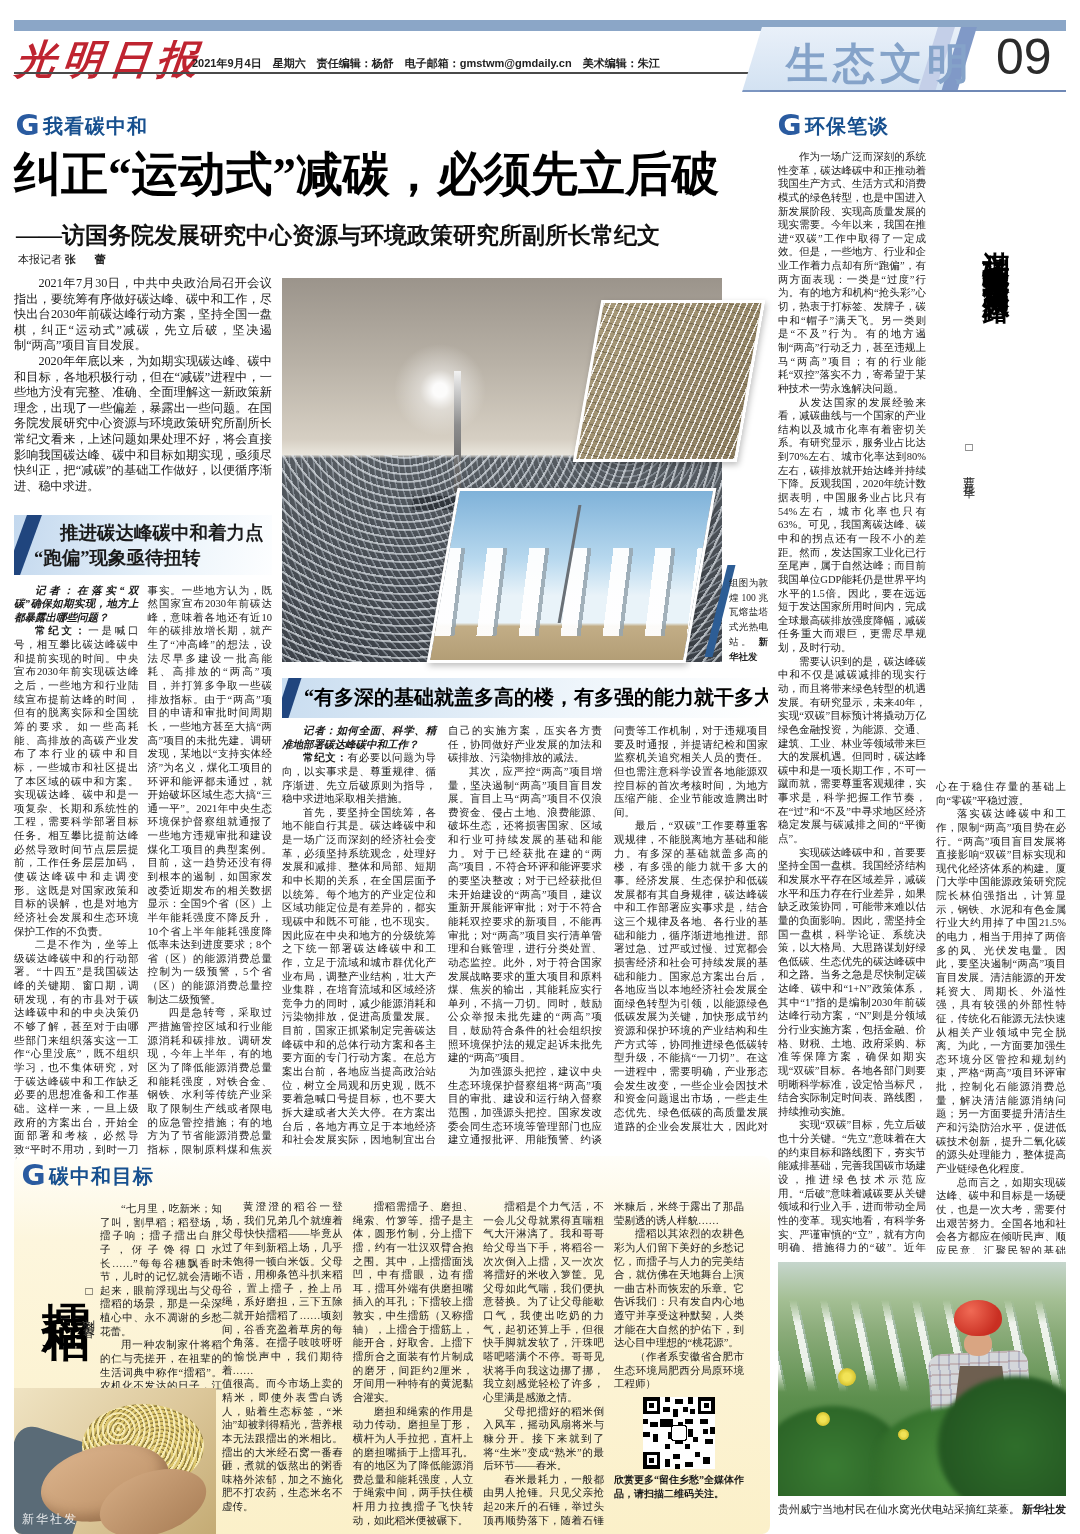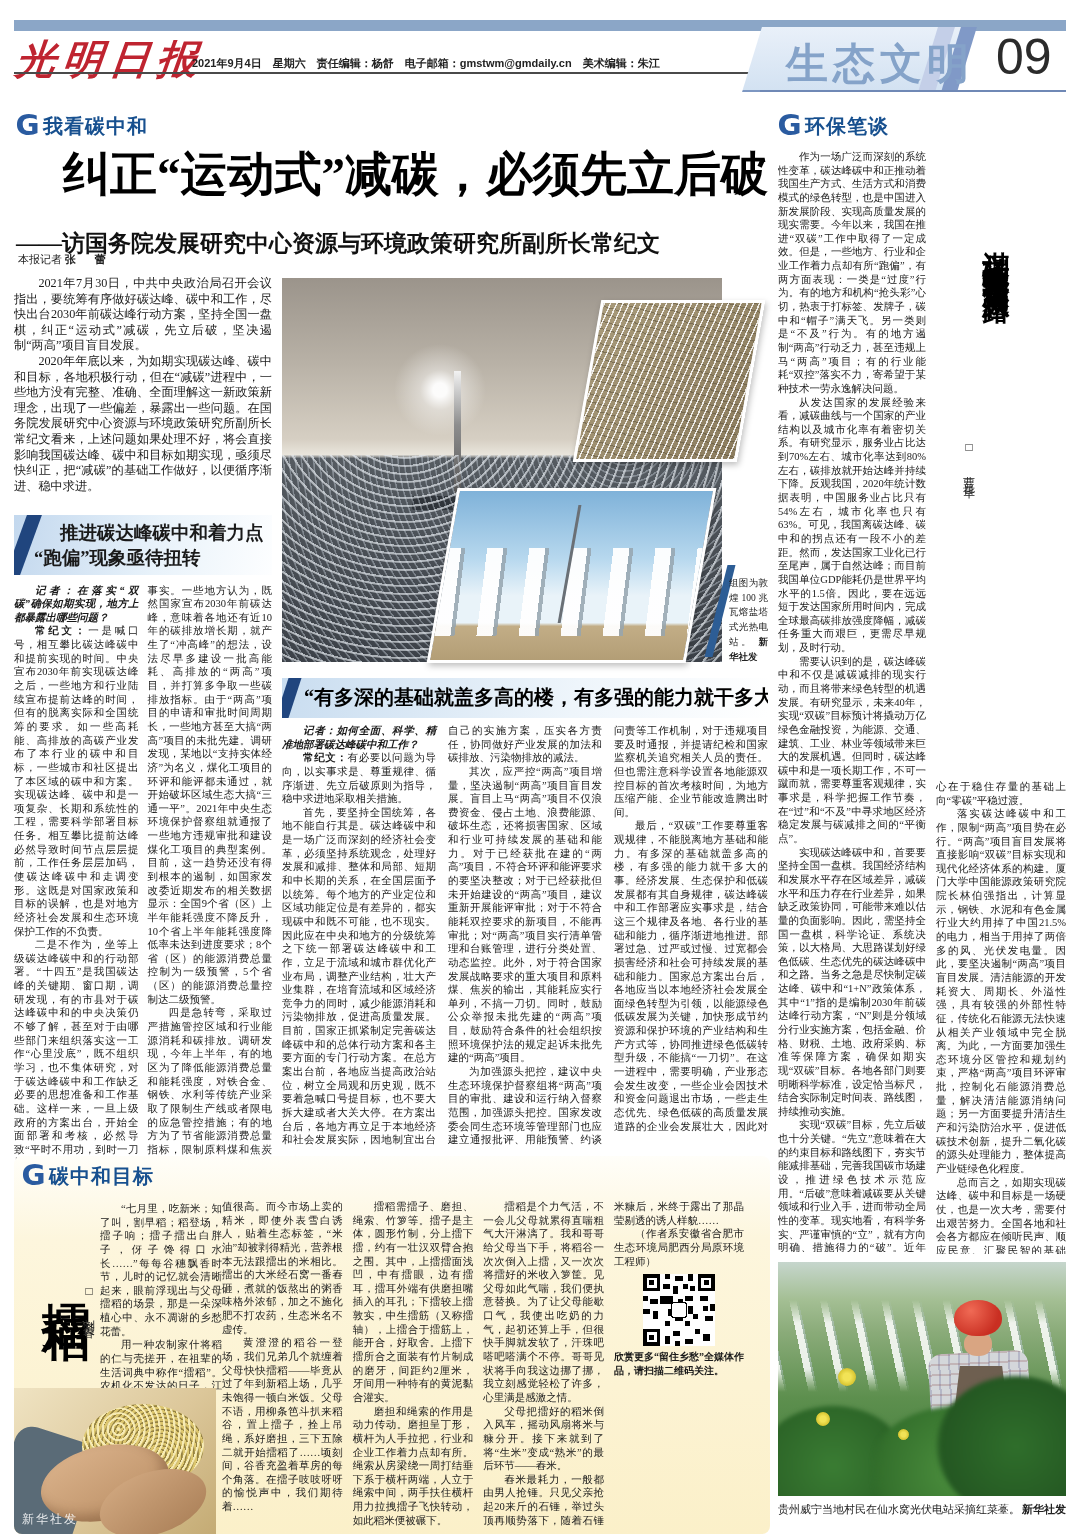--- a/index.html
+++ b/index.html
@@ -23,22 +23,22 @@
   .pagenum{position:absolute;left:996px;top:28px;font-size:50px;color:#2b2b2b;
            font-family:"Liberation Sans","DejaVu Sans",sans-serif;}
   .underline2{position:absolute;left:760px;top:90px;width:306px;height:2px;background:#6f88b5;}
   
   .kicker{display:flex;align-items:center;gap:4px;}
   .gicon{font-family:"DejaVu Sans",sans-serif;font-weight:bold;font-size:28px;color:#2a5ba0;
          line-height:1;transform:scaleX(1.05);}
   .ktext{font-family:"Liberation Sans","DejaVu Sans",sans-serif;font-weight:bold;font-size:20px;color:#17508f;letter-spacing:1px;}
   
   .headline{position:absolute;left:14px;top:143px;width:754px;font-size:47px;font-weight:bold;
-            color:#000;white-space:nowrap;letter-spacing:0px;text-align:right;}
-  .deck{position:absolute;left:16px;top:220px;font-size:23px;font-weight:bold;color:#111;white-space:nowrap;margin-top:8px;}
+            color:#000;white-space:nowrap;letter-spacing:0px;}
+  .deck{position:absolute;left:16px;top:220px;font-size:23px;font-weight:bold;color:#111;white-space:nowrap;}
   .byline{position:absolute;left:18px;top:252px;font-size:11px;color:#222;}
   .byline b{letter-spacing:4px;}
   .leftflow{position:absolute;left:14px;top:276px;width:258px;height:884px;overflow:hidden;}
   .intro .para{font-size:12.2px;line-height:1.28;}
   .para{margin:0;text-indent:2em;text-align:justify;}
   .noind{text-indent:0;}
   .q{font-weight:bold;font-style:italic;}
   .attr{font-weight:normal;}
   .subbox{position:relative;margin:20px 0 9px 0;padding:5px 4px 5px 18px;
           background:linear-gradient(100deg,#c3d8ee 0%,#e8f2fa 55%,#fdfeff 100%);overflow:hidden;}
@@ -241,31 +241,32 @@
       <span class="gicon">G</span>
       <span class="ktext">碳中和目标</span>
     </div>
     <div class="b-vtitle">擂稻</div>
     <div class="b-vauthor">□ 刘贤春</div>
     <div class="b-col1 bodytext">
         <p class="para">“七月里，吃新米；知了叫，割早稻；稻登场，擂子响；擂子擂出白胖子，伢子馋得口水长……”每每谷穗飘香时节，儿时的记忆就会清晰起来，眼前浮现出与父母擂稻的场景，那是一朵深植心中、永不凋谢的乡愁花蕾。</p>
         <p class="para">用一种农制家什将稻的仁与壳搓开，在祖辈的生活词典中称作“擂稻”。农机化不发达的日子，江淮农家食用的大米都是“擂”出来的，那米里裹着的浅绿色外衣叫“米油”，营养价</p>
       </div>
     <div class="b-cols bodytext">
+        <p class="para">黄澄澄的稻谷一登场，我们兄弟几个就缠着父母快快擂稻——毕竟从过了年到新稻上场，几乎未饱得一顿白米饭。父母不语，用柳条笆斗扒来稻谷，置上擂子，拴上吊绳，系好磨担，三下五除二就开始擂稻了……顷刻间，谷香充盈着草房的每个角落。在擂子吱吱呀呀的愉悦声中，我们期待着……</p>
         <p class="para noind">值很高。而今市场上卖的精米，即使外表雪白诱人，贴着生态标签，“米油”却被剥得精光，营养根本无法跟擂出的米相比。擂出的大米经石窝一番舂砸，煮就的饭熬出的粥香味格外浓郁，加之不施化肥不打农药，生态米名不虚传。</p>
-        <p class="para">黄澄澄的稻谷一登场，我们兄弟几个就缠着父母快快擂稻——毕竟从过了年到新稻上场，几乎未饱得一顿白米饭。父母不语，用柳条笆斗扒来稻谷，置上擂子，拴上吊绳，系好磨担，三下五除二就开始擂稻了……顷刻间，谷香充盈着草房的每个角落。在擂子吱吱呀呀的愉悦声中，我们期待着……</p>
         <p class="para">擂稻需擂子、磨担、绳索、竹箩等。擂子是主体，圆形竹制，分上擂下擂，约有一壮汉双臂合抱之围。其中，上擂擂面浅凹，中有擂眼，边有擂耳，擂耳外端有供磨担嘴插入的耳孔；下擂较上擂敦实，中生擂筋（又称擂轴），上擂合于擂筋上，能开合，好取舍。上擂下擂所合之面装有竹片制成的磨牙，间距约2厘米，牙间用一种特有的黄泥黏合灌实。</p>
-        <p class="para">磨担和绳索的作用是动力传动。磨担呈丁形，横杆为人手拉把，行业和企业工作着力点却有所。绳索从房梁绕一周打结垂下系于横杆两端，人立于绳索中间，两手扶住横杆用力拉拽擂子飞快转动，如此稻米便被碾下。</p>
+        <p class="para">磨担和绳索的作用是动力传动。磨担呈丁形，横杆为人手拉把，直杆上的磨担嘴插于上擂耳孔。有的地区为了降低能源消费总量和能耗强度，人立于绳索中间，两手扶住横杆用力拉拽擂子飞快转动，如此稻米便被碾下。</p>
         <p class="para">擂稻是个力气活，不一会儿父母就累得直喘粗气大汗淋漓了。我和哥哥给父母当下手，将稻谷一次次倒入上擂，又一次次将擂好的米收入箩筐。见父母如此气喘，我们便执意替换。为了让父母能歇口气，我使出吃奶的力气，起初还算上手，但很快手脚就发软了，汗珠吧嗒吧嗒满个不停。哥哥见状将手向我这边挪了挪，我立刻感觉轻松了许多，心里满是感激之情。</p>
         <p class="para">父母把擂好的稻米倒入风车，摇动风扇将米与糠分开。接下来就到了将“生米”变成“熟米”的最后环节——舂米。</p>
         <p class="para">舂米最耗力，一般都由男人抢锤。只见父亲抢起20来斤的石锤，举过头顶再顺势落下，随着石锤一下下地冲砸，米一点点地翻着身段，周边泛起一圈圈糠粉。父亲“哼哧哼哧”打大的五六百下后，空气中弥散着浓厚的米香味。他掬上一把放到鼻尖闻了闻，又开始了下一轮回……渐渐地，米香冲出了草屋，招惹得院外枝头的鸟儿在屋顶周围盘旋不已，喳喳地叫着，好像在向屋内的主人献着殷勤说着好话，只为了一口残食。待母亲用竹筛筛去</p>
       </div>
     <div class="b-last bodytext">
       <div>
           <p class="para noind">米糠后，米终于露出了那晶莹剔透的诱人样貌……</p>
+          <p class="para">擂稻以其浓烈的农耕色彩为人们留下美好的乡愁记忆，而擂子与人力的完美结合，就仿佛在天地舞台上演一曲古朴而恢宏的乐章。它告诉我们：只有发自内心地遵守并享受这种默契，人类才能在大自然的护佑下，到达心目中理想的“桃花源”。</p>
           <p class="para attr">（作者系安徽省合肥市生态环境局肥西分局原环境工程师）</p>
         </div>
       <svg class="qr" viewBox="0 0 29 29" shape-rendering="crispEdges">
         <rect width="29" height="29" fill="#fff"></rect>
         <g fill="#000">
           <rect x="0" y="0" width="7" height="7"></rect>
             <rect x="22" y="0" width="7" height="7"></rect>
             <rect x="0" y="22" width="7" height="7"></rect>
           <rect x="9" y="0" width="2" height="2"></rect>
             <rect x="13" y="1" width="3" height="2"></rect>

